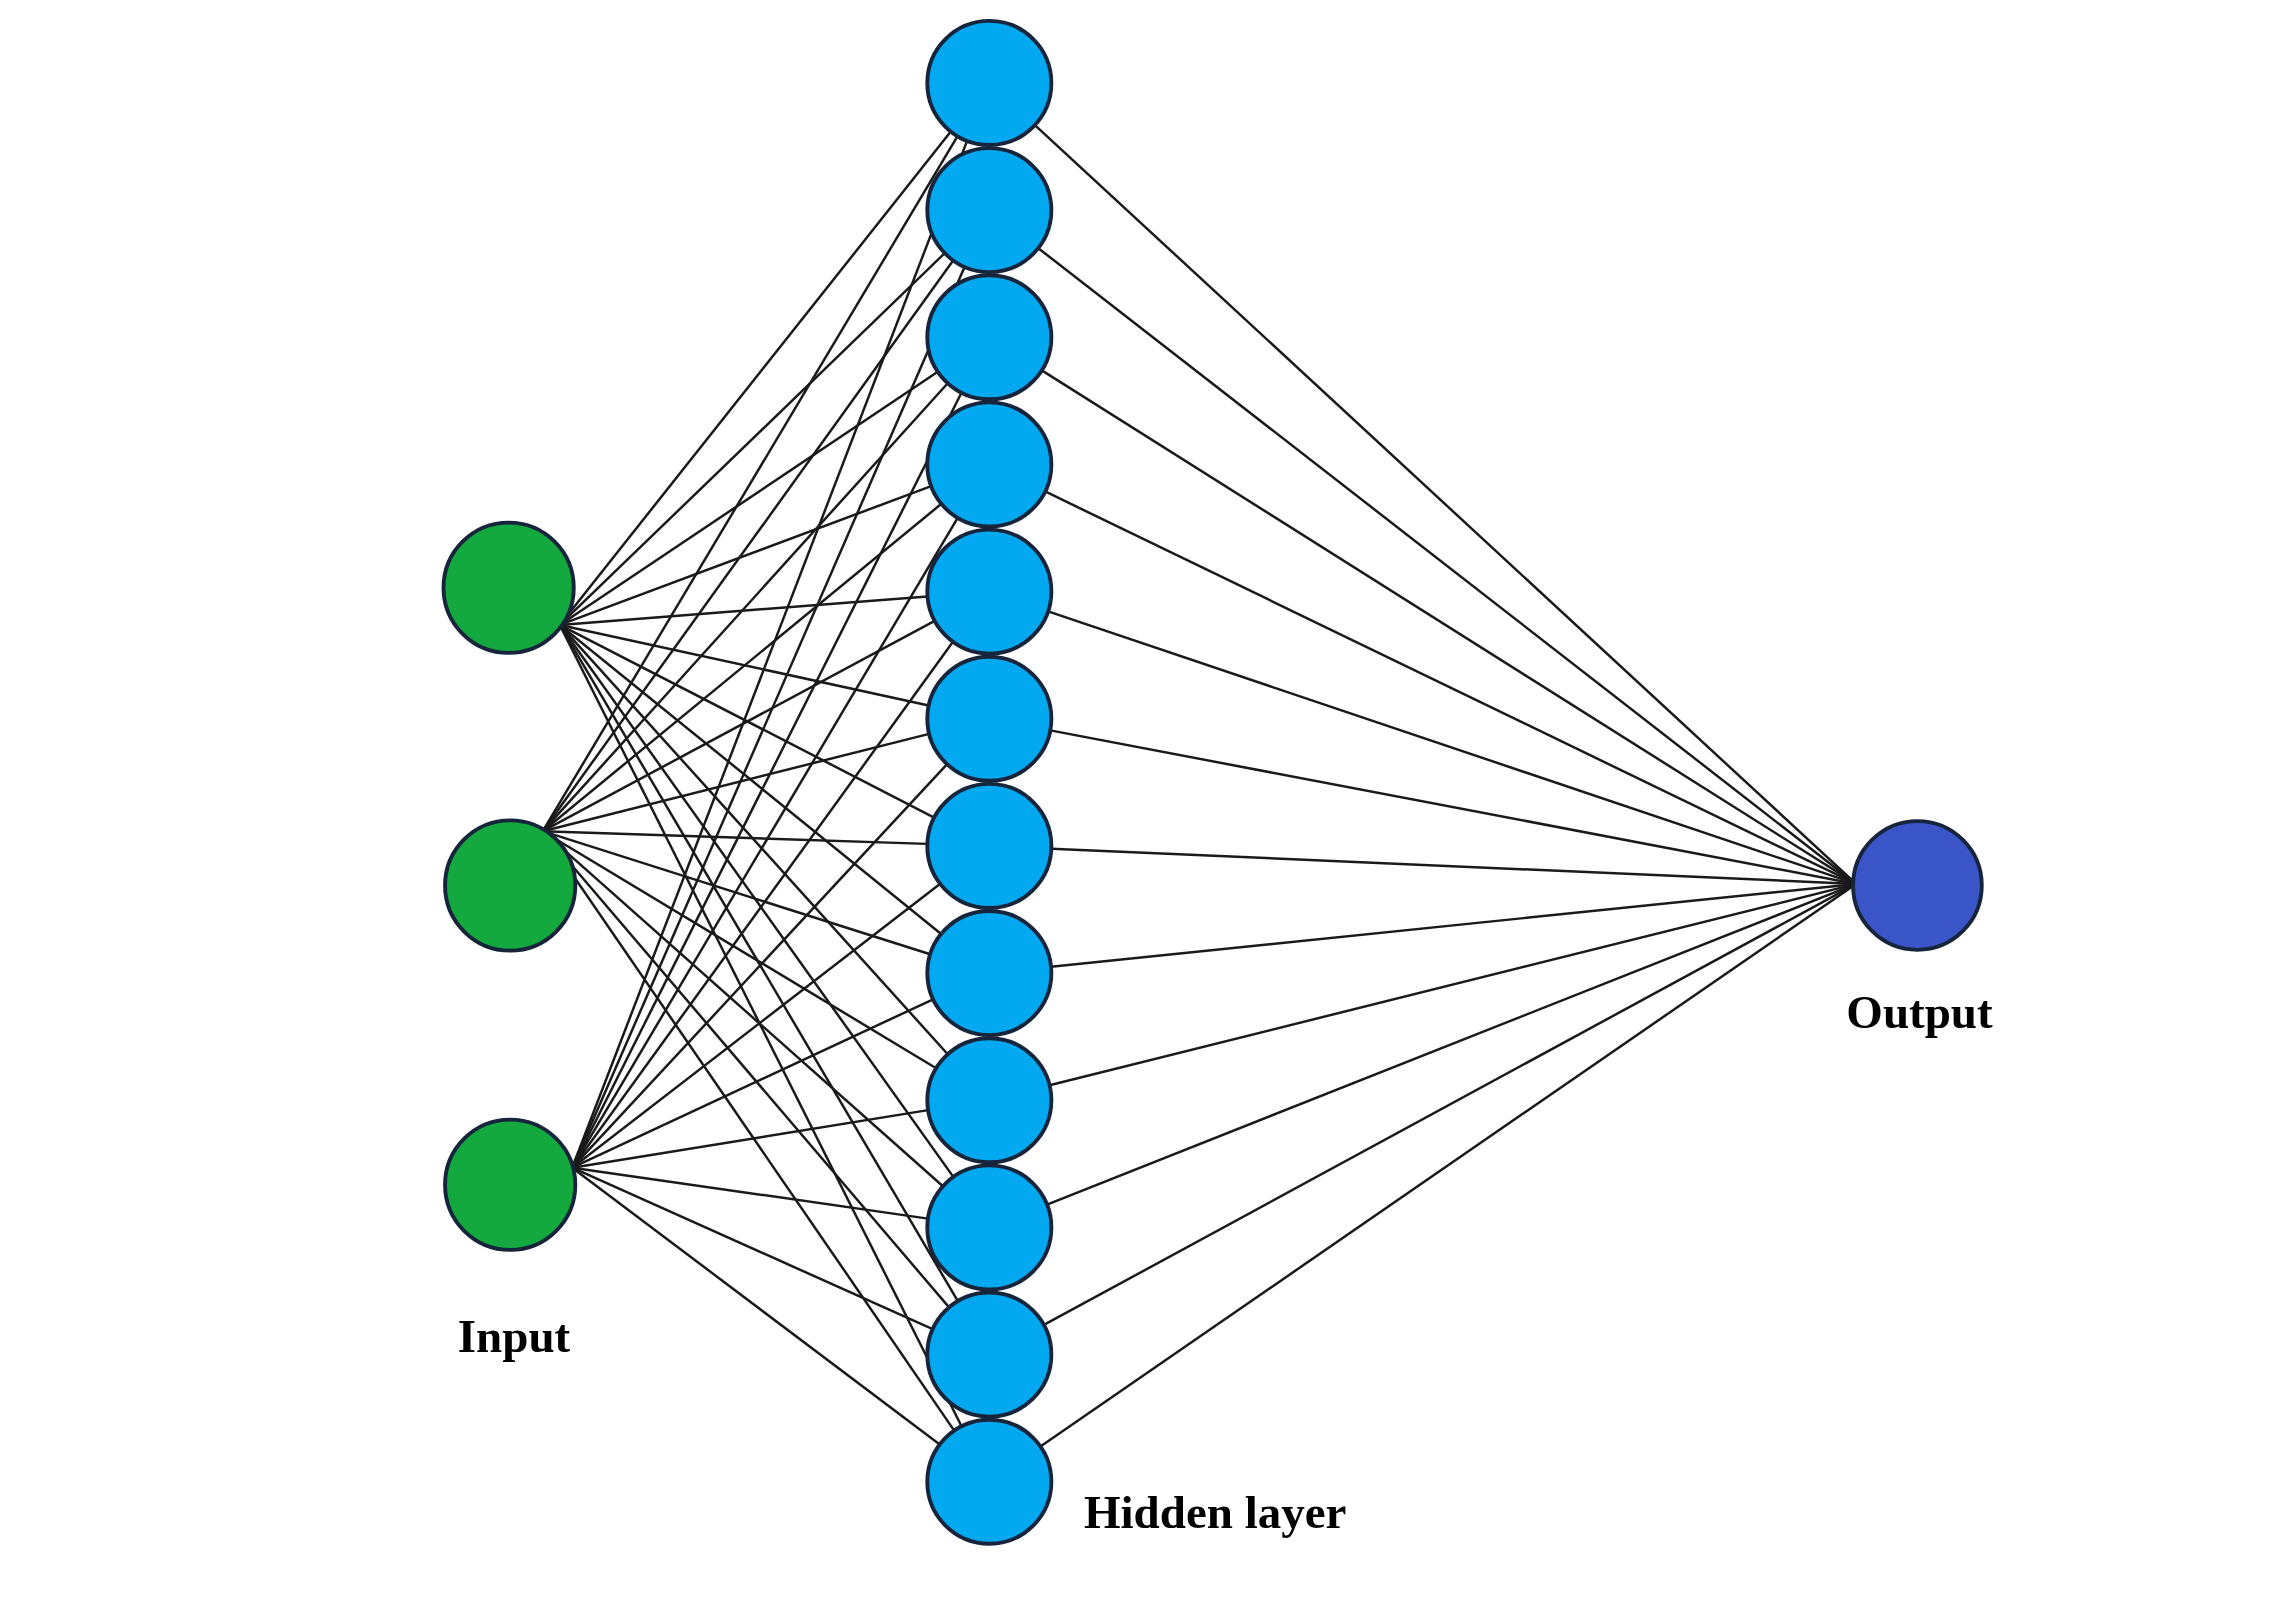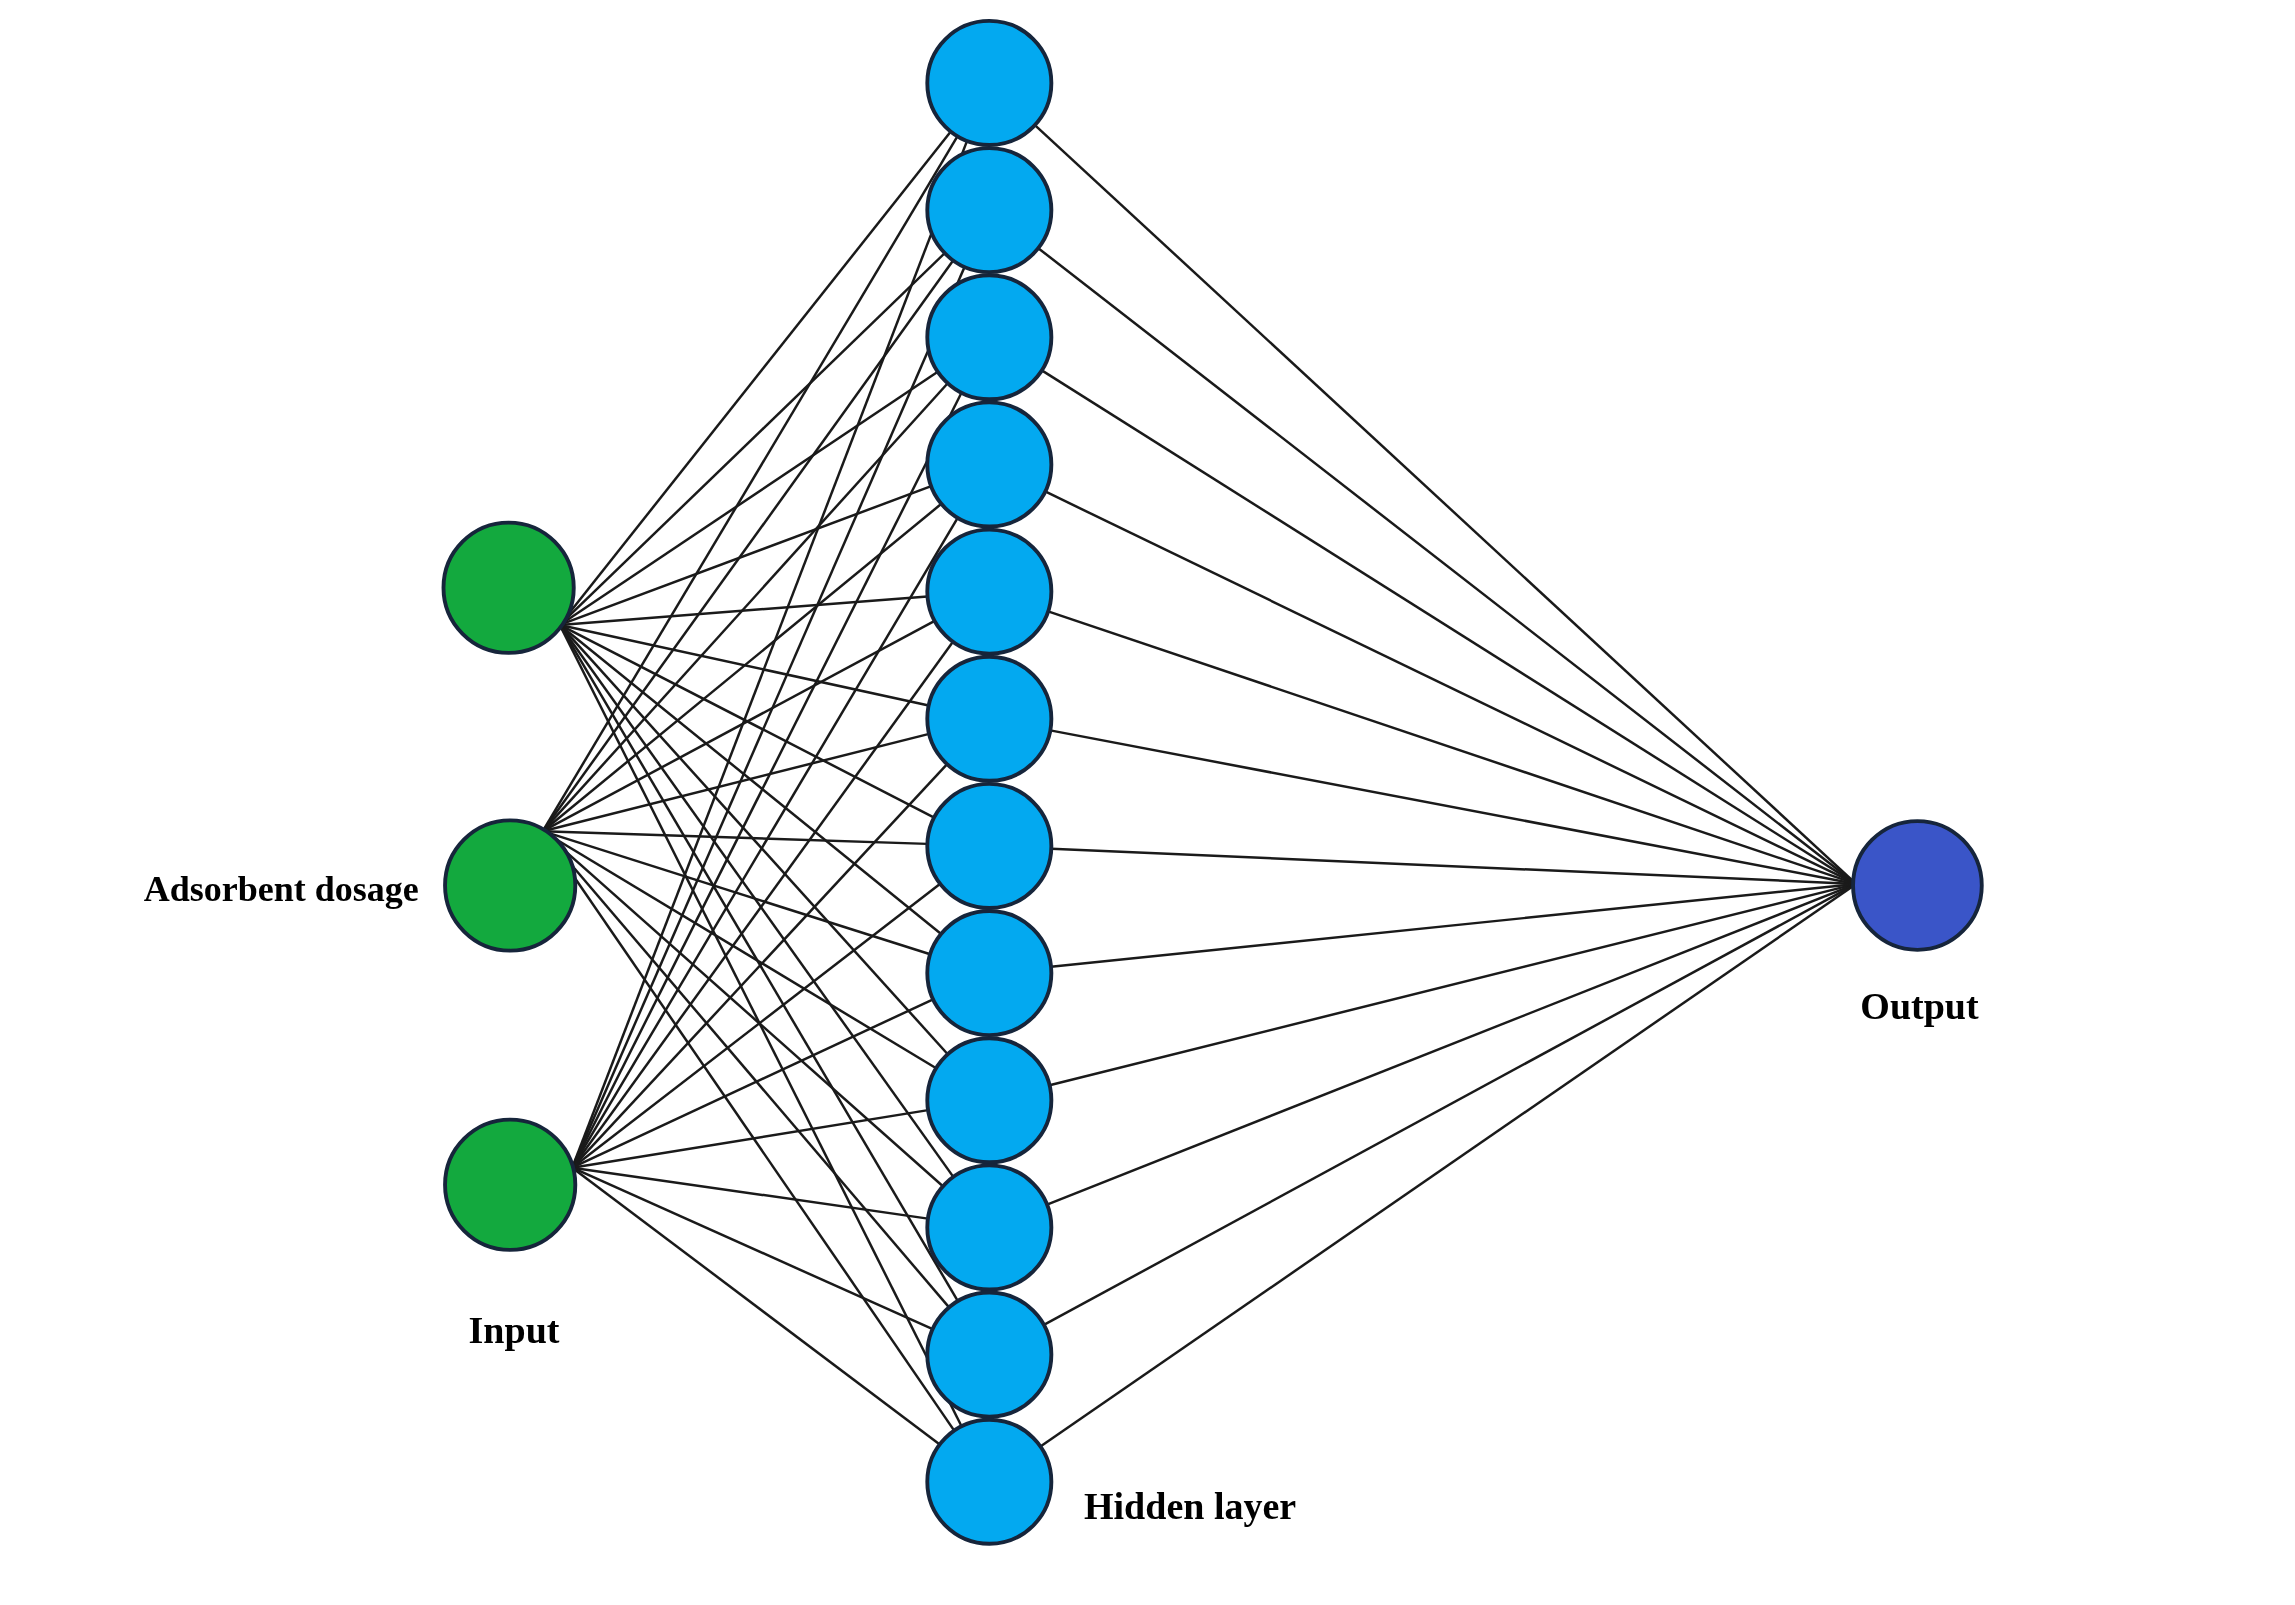--- a/index.html
+++ b/index.html
@@ -30,21 +30,21 @@
     font-weight: bold;
     color: #000000;
     white-space: pre;
     line-height: 1.15;
   }
   .label-input-feature {
     font-size: 36px;
     text-align: right;
   }
   .label-layer {
-    font-size: 38px;
+    font-size: 47px;
   }
   .label-output-target {
     font-size: 36px;
     text-align: center;
   }
 </style>
 </head>
 <body>
 
 <div id="canvas">
@@ -120,21 +120,20 @@
         <circle cx="656" cy="758" r="84" fill="#13a93e" stroke="#16253b" stroke-width="5"></circle>
         <circle cx="658" cy="1142" r="84" fill="#13a93e" stroke="#16253b" stroke-width="5"></circle>
         <circle cx="658" cy="1528" r="84" fill="#13a93e" stroke="#16253b" stroke-width="5"></circle>
       </g>
     <g id="nodes-output">
         <circle cx="2473" cy="1142" r="83" fill="#3a55c8" stroke="#16253b" stroke-width="5"></circle>
       </g>
   </svg>
 
 
-  <div class="nn-label label-input-feature" style="left:7.8px; top:869px; width:411px;">Adsorbent dosage</div>
 
 
   <div class="nn-label label-layer" style="left:425px; top:1280px; width:178px; text-align:center;margin-top:29px;">Input</div>
 
   <div class="nn-label label-layer" style="left:1084px; top:1485px;text-align:center;">Hidden layer</div>
 
   <div class="nn-label label-layer" style="left:1815px; top:985px; width:209px; text-align:center;">Output</div>
 
 
 </div>

